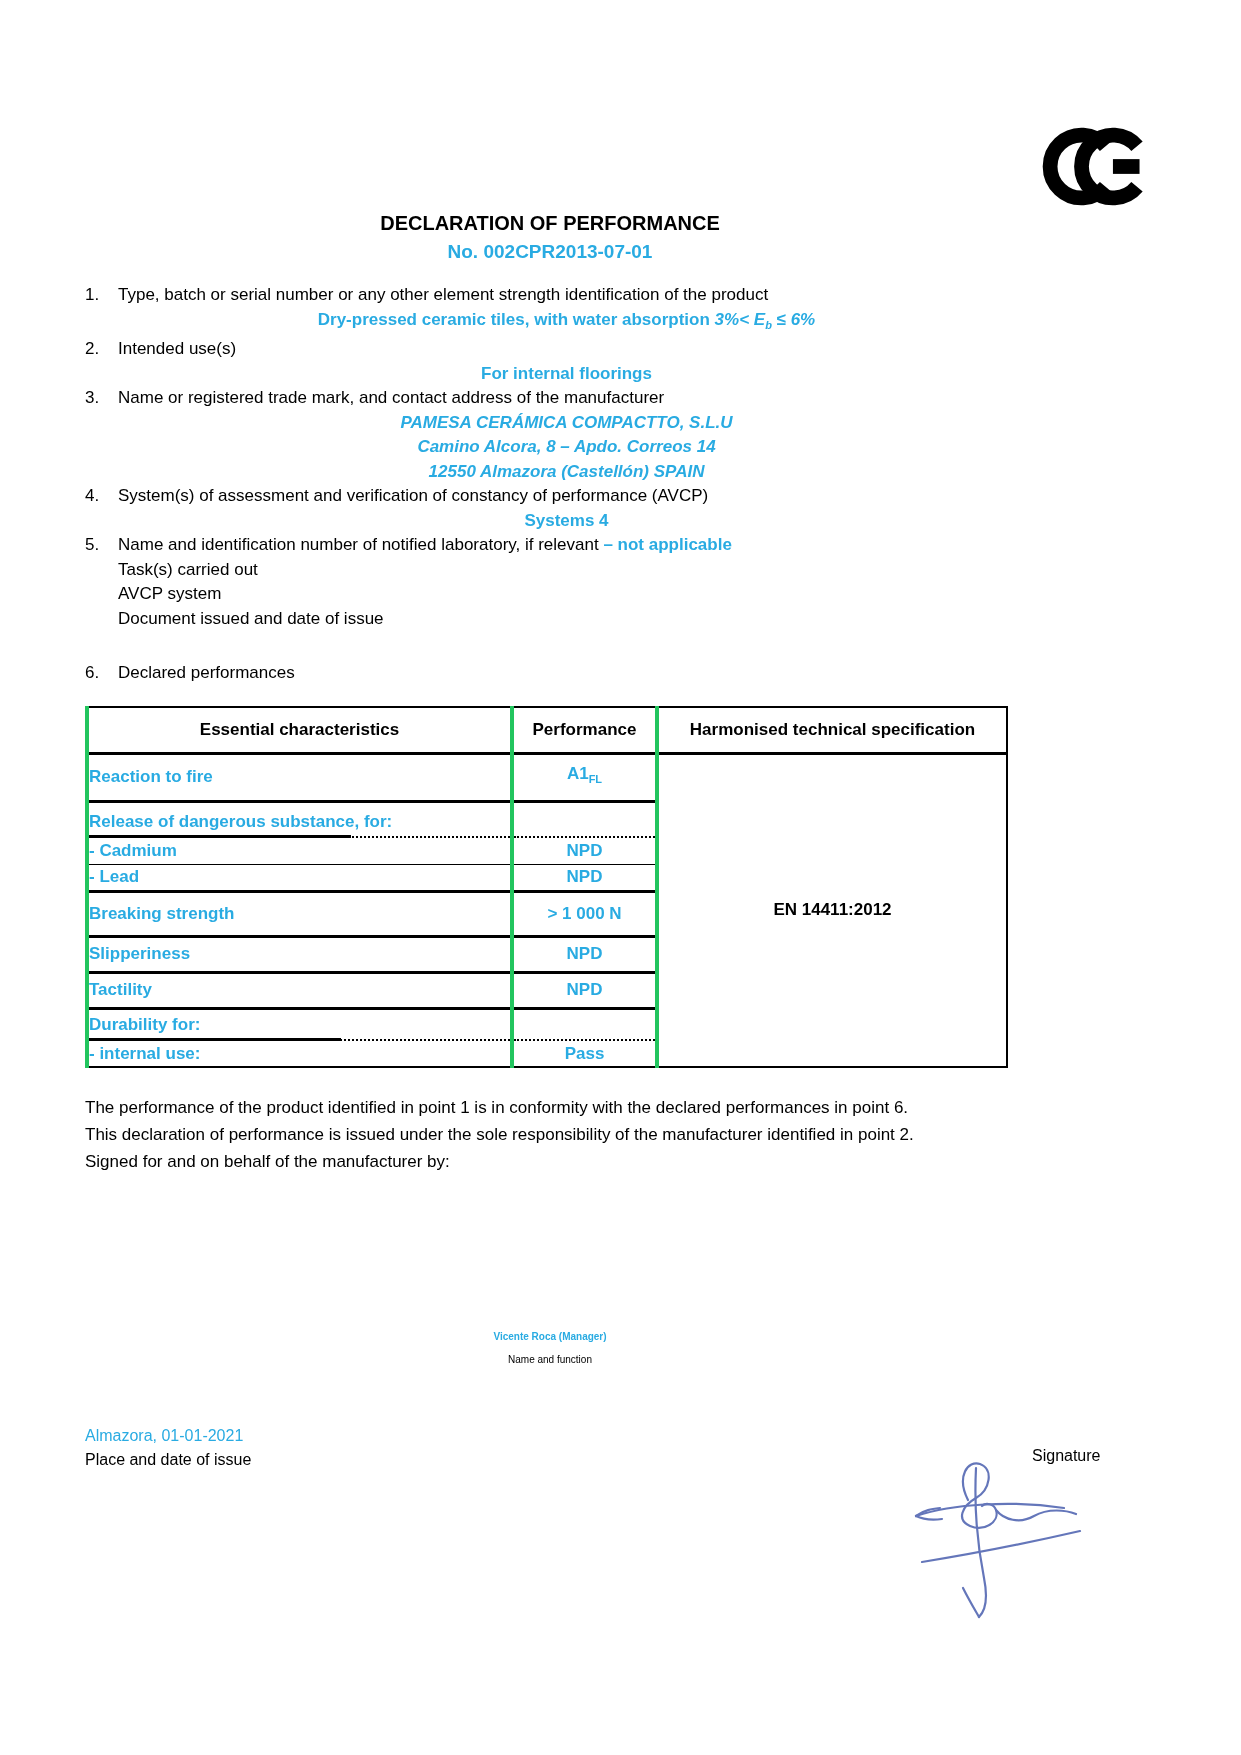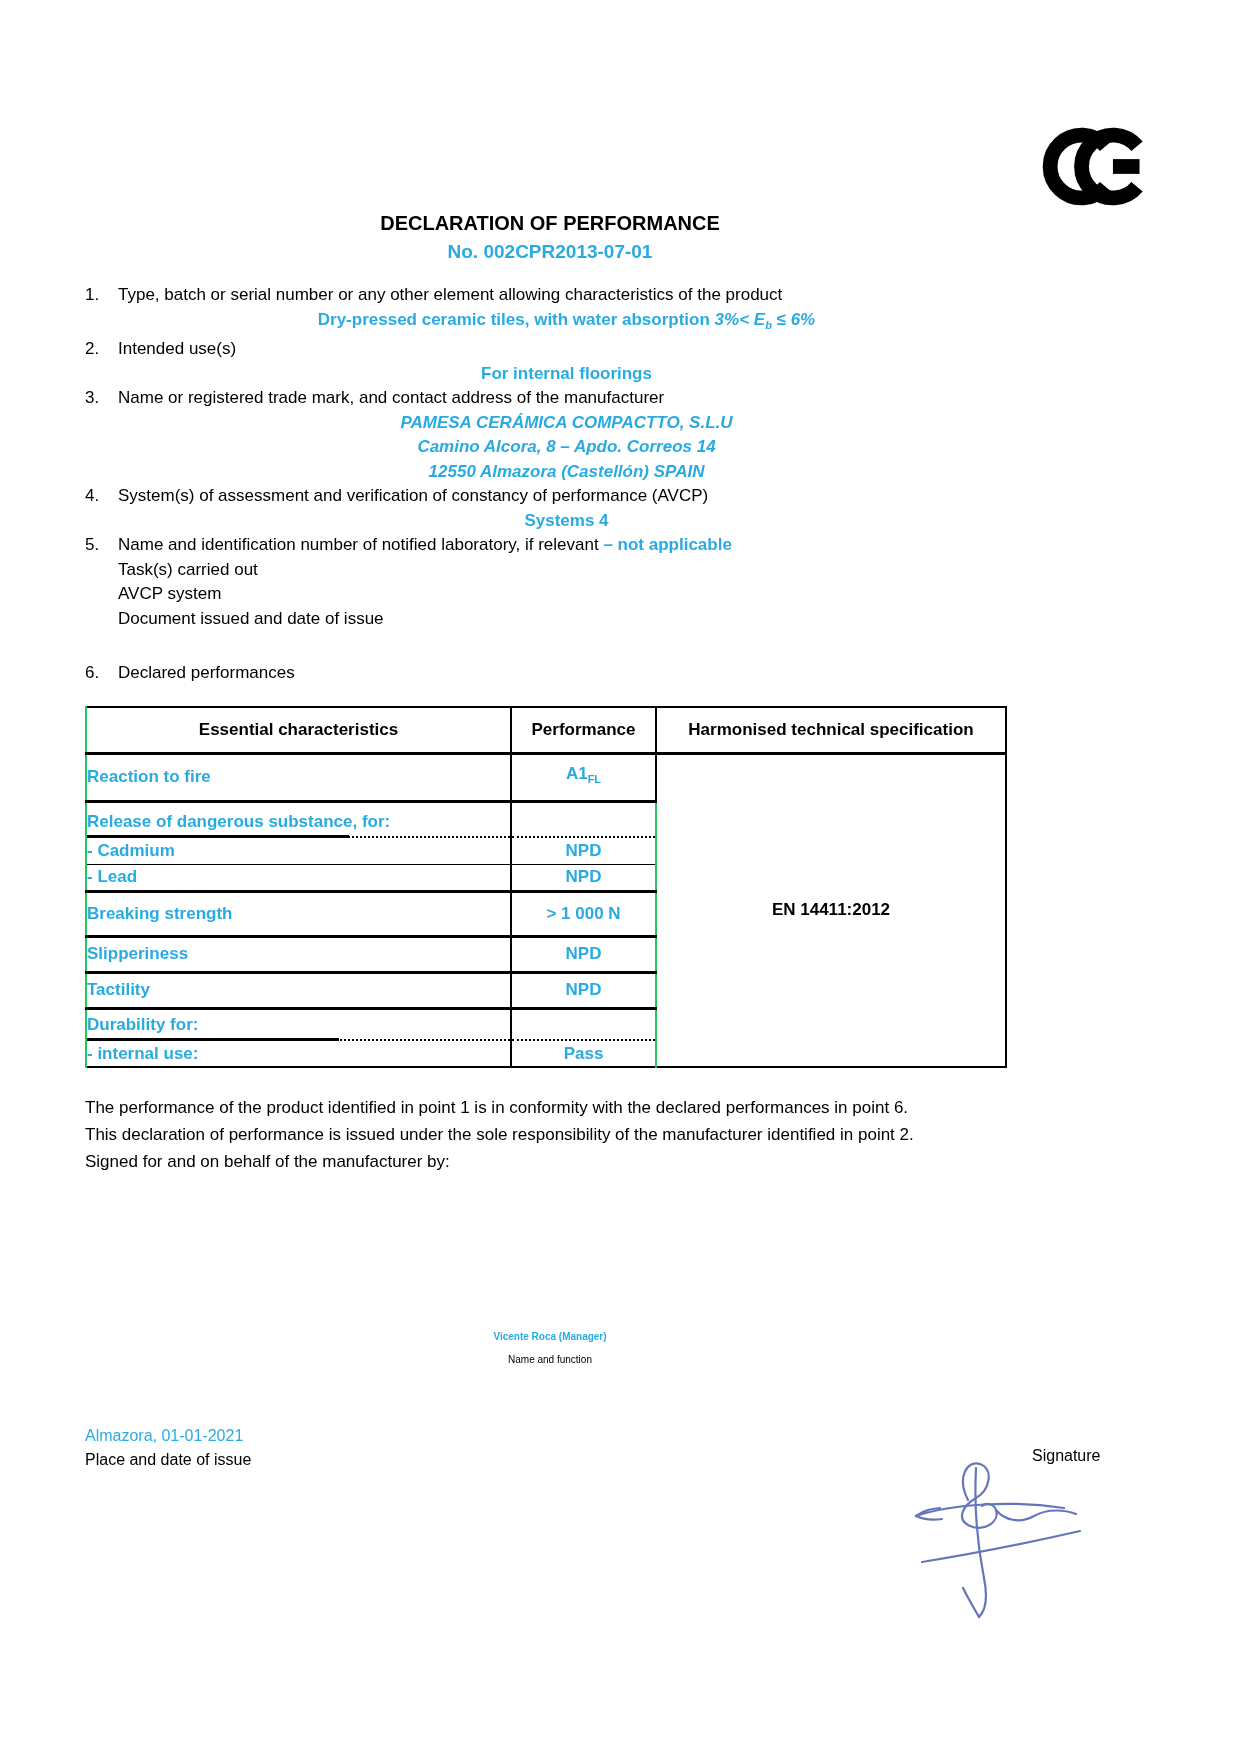--- a/index.html
+++ b/index.html
@@ -18,21 +18,21 @@
   .pt{position:relative;padding-left:33px;}
   .pt .num{position:absolute;left:0;top:0;}
   .val{ text-align:center;color:var(--accent,#29ABE2);font-weight:bold;}
   .val.it{font-style:italic;}
   .inline-val{color:var(--accent,#29ABE2);font-weight:bold;}
   .cond{font-style:italic;}
   sub.small{font-size:11px;}
   .pt6{margin-top:30px;}
   
   table.perf{border-collapse:collapse;margin-top:20px;width:920px;table-layout:fixed;}
-  table.perf th,table.perf td{border-left:2px solid #22c55e;border-right:2px solid #000;padding:0;}
+  table.perf th,table.perf td{border-left:4px solid #22c55e;border-right:2px solid #000;padding:0;}
   table.perf{border:2px solid #000;}
   table.perf th{height:44px;font-size:17px;font-weight:bold;text-align:center;vertical-align:middle;border-bottom:3px solid #000;}
   td.lab{color:var(--accent,#29ABE2);font-weight:bold;text-align:left;padding-left:7px;vertical-align:middle;}
   td.pf{color:var(--accent,#29ABE2);font-weight:bold;text-align:center;vertical-align:middle;}
   td.spec{font-weight:bold;text-align:center;vertical-align:middle;font-size:17px;}
   tr.b-solid > td.lab, tr.b-solid > td.pf{border-bottom:3px solid #000;}
   tr.b-thin  > td.lab, tr.b-thin  > td.pf{border-bottom:1px solid #000;}
   tr.b-dot   > td.lab, tr.b-dot   > td.pf{border-bottom:2px dotted #000;vertical-align:bottom;padding-bottom:2px;}
   tr.b-dot > td.lab{position:relative;}
   tr.b-dot > td.lab::after{content:"";position:absolute;left:0;bottom:-2px;height:3px;background:#000;}
@@ -67,21 +67,21 @@
 
   <div class="content">
 
     <div class="doc-title">DECLARATION OF PERFORMANCE</div>
     <div class="doc-number">No. 002CPR2013-07-01</div>
 
     <div class="points">
 
       <div class="pt">
         <span class="num">1.</span>
-        <div>Type, batch or serial number or any other element allowing characteristics of the product</div>
+        <div>Type, batch or serial number or any other element strength identification of the product</div>
         <div class="val"><span>Dry-pressed ceramic tiles, with water absorption </span><span class="cond"><span>3%&lt; </span><span>E</span><sub class="small">b</sub><span> ≤ 6%</span></span></div>
       </div>
 
       <div class="pt">
         <span class="num">2.</span>
         <div>Intended use(s)</div>
         <div class="val">For internal floorings</div>
       </div>
 
       <div class="pt">

